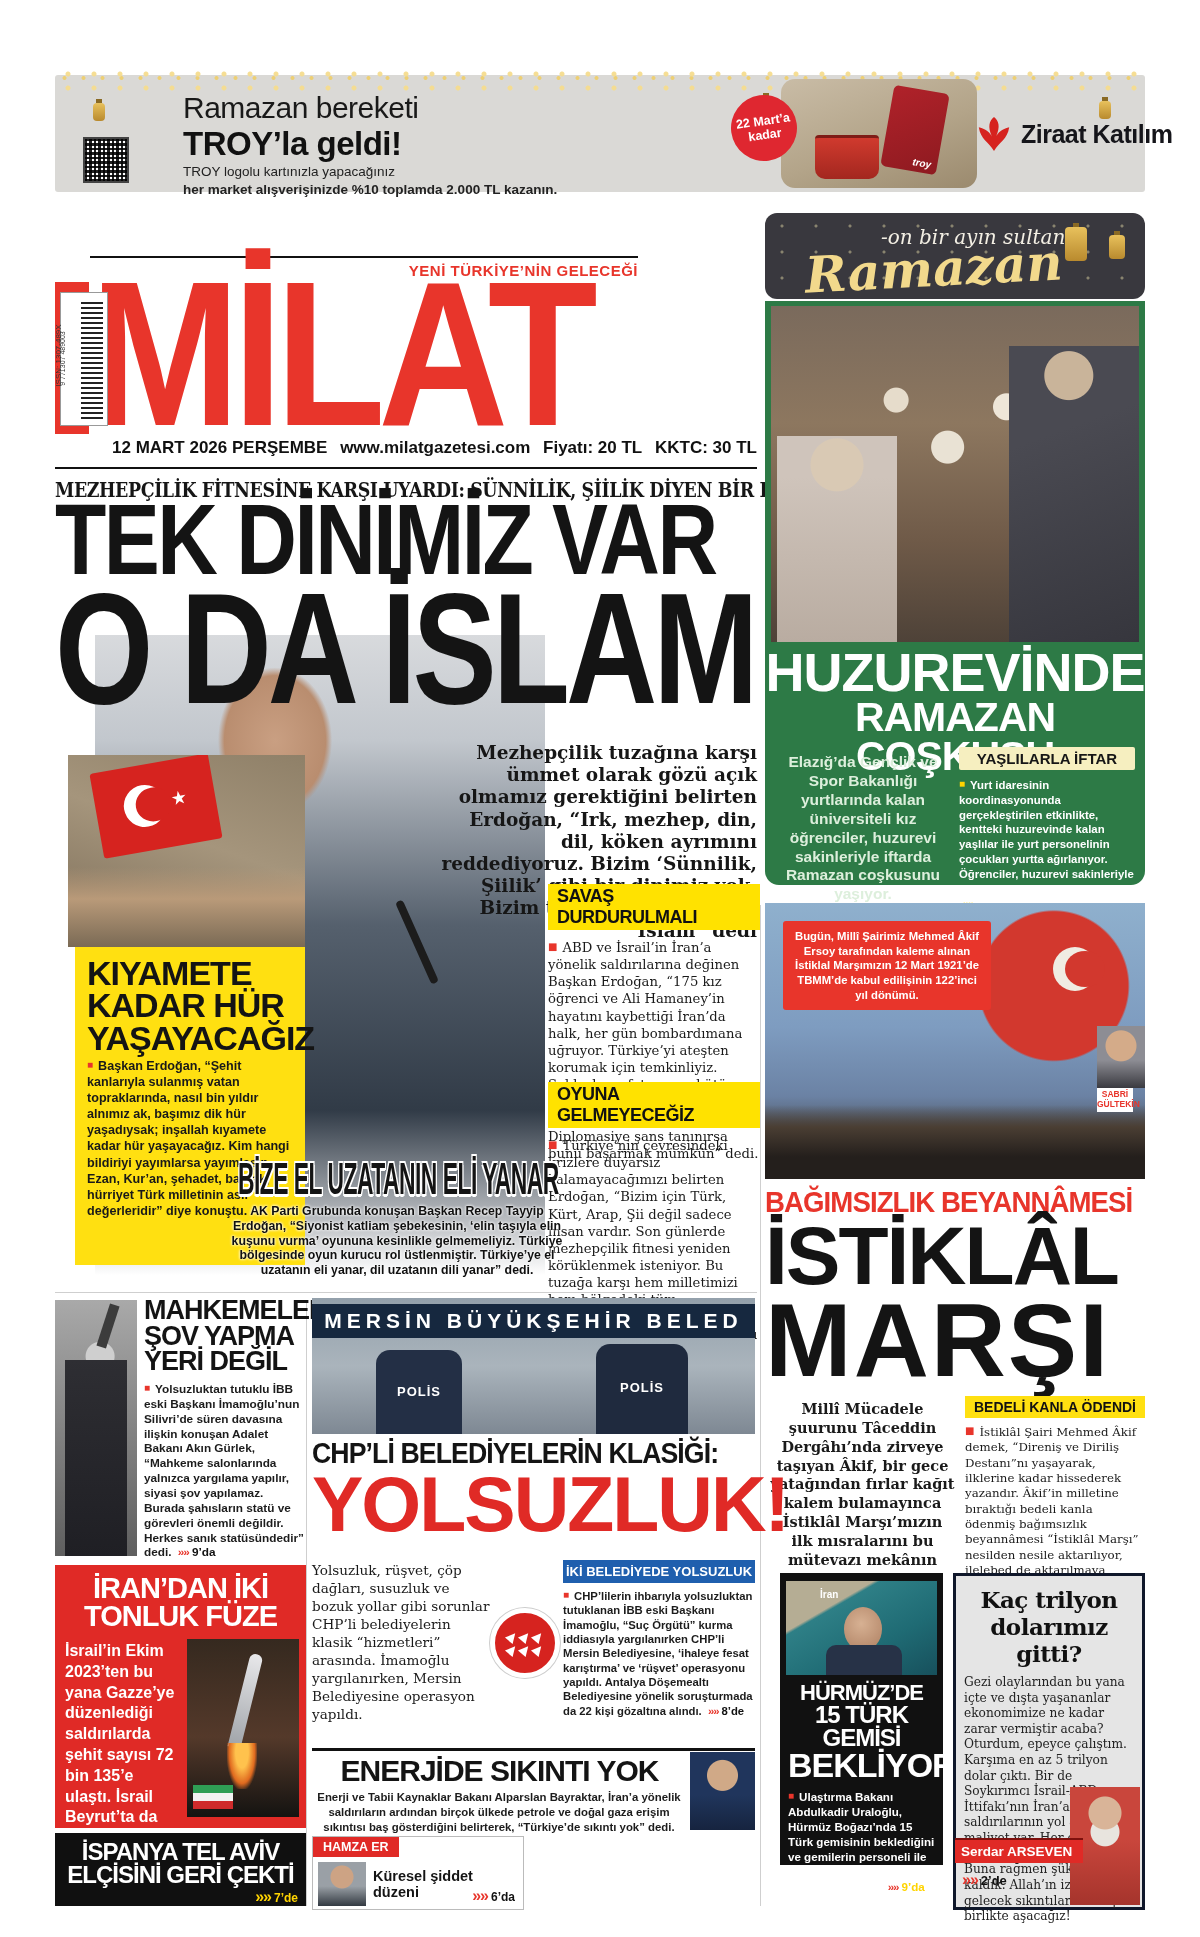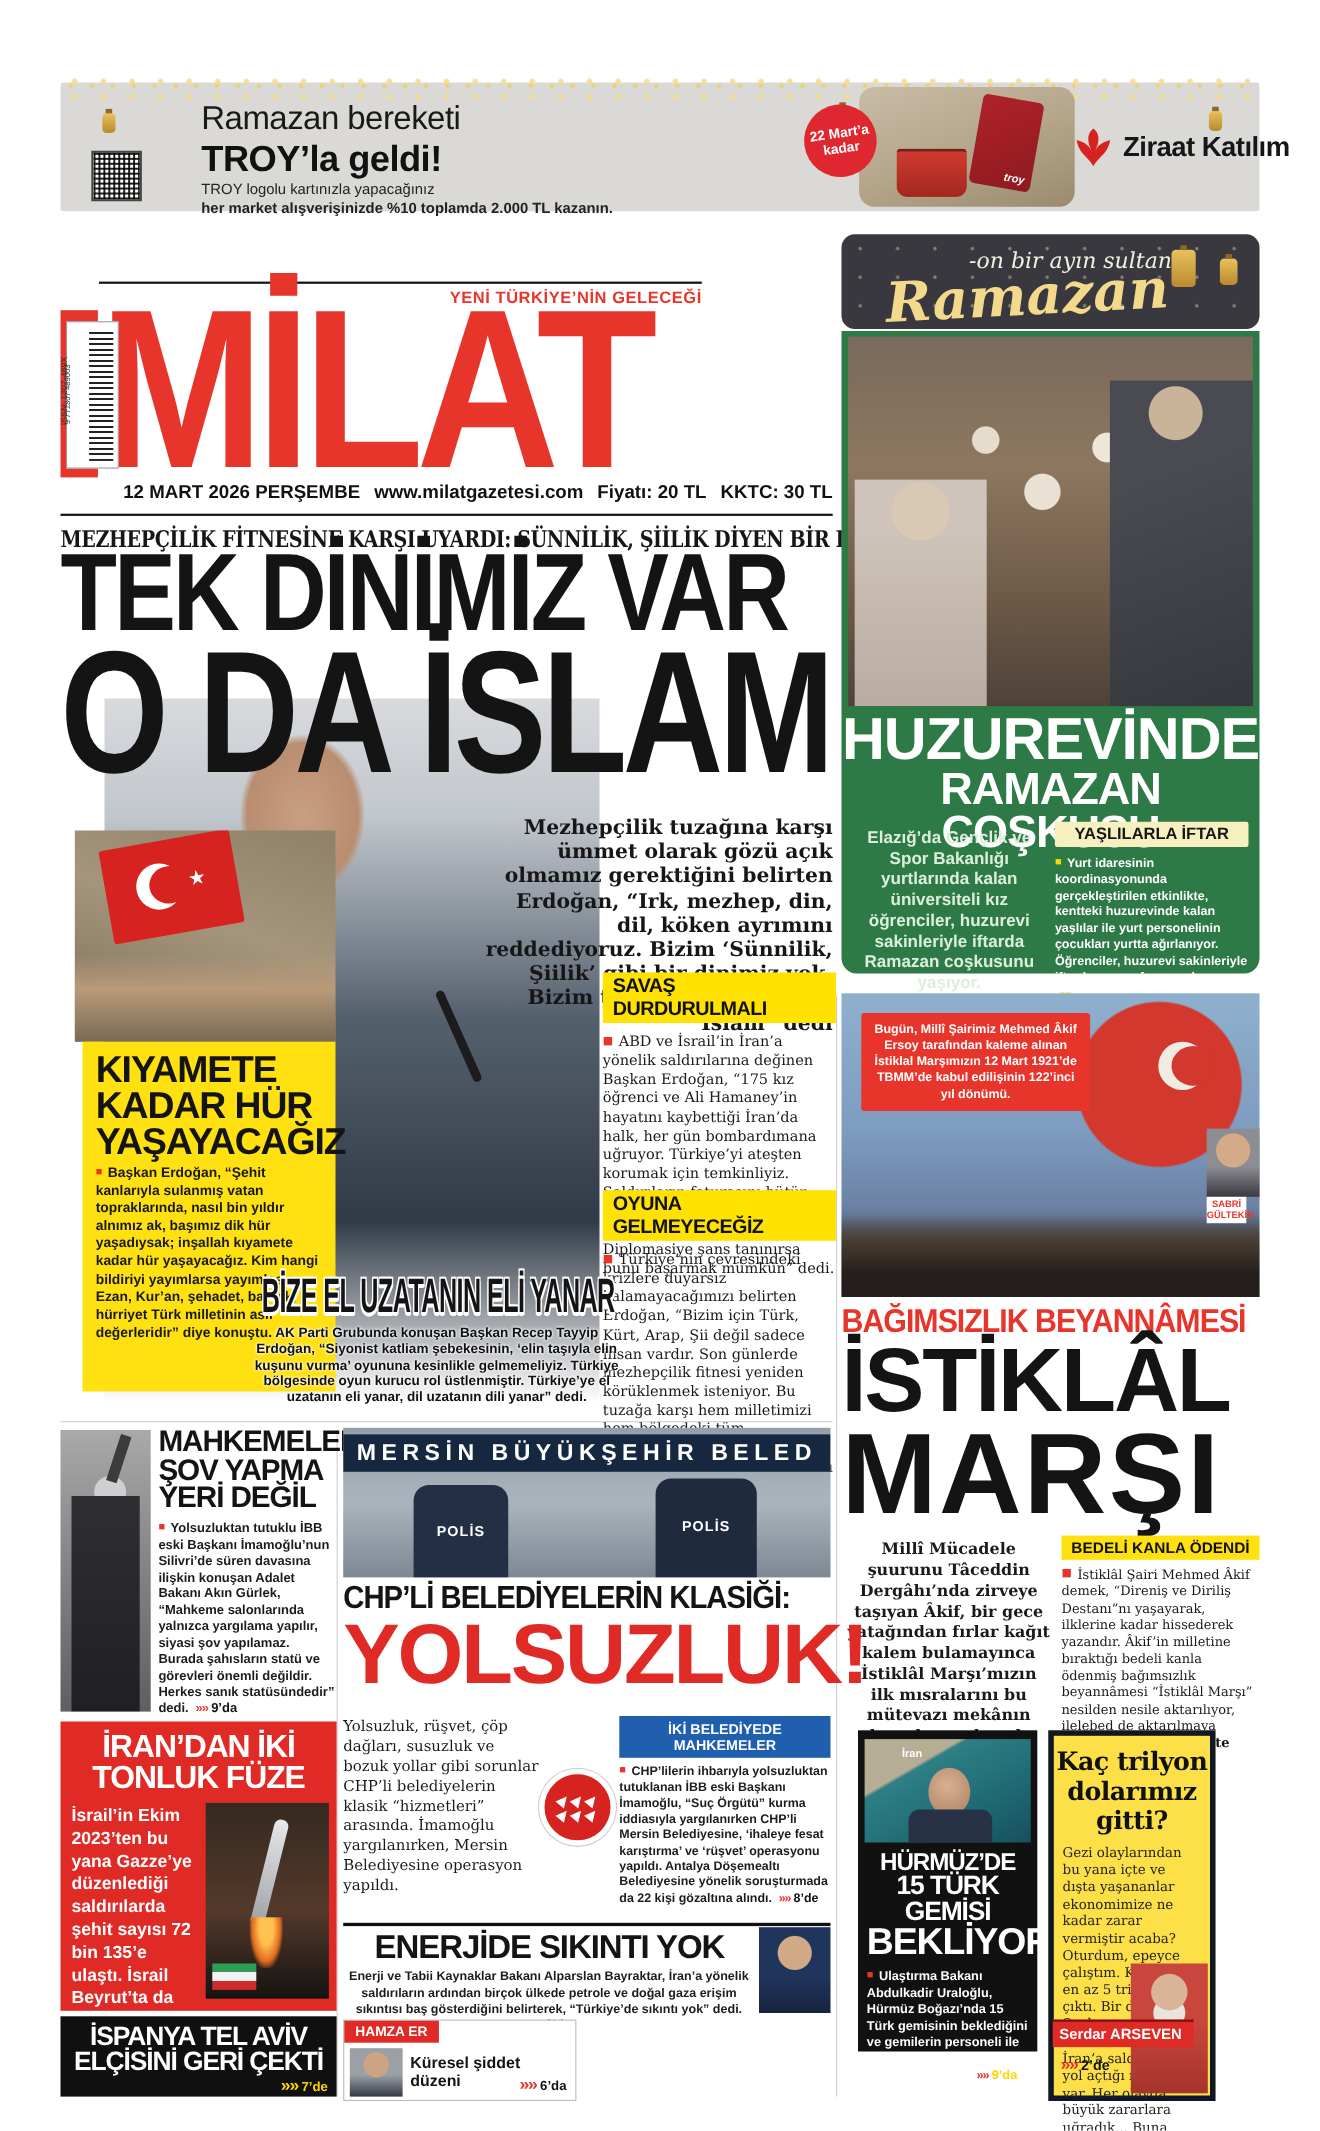--- a/index.html
+++ b/index.html
@@ -237,21 +237,21 @@
   <div class="abs nowrap hl" style="left:312px;top:1468px;font-size:77px;color:#e02a26;letter-spacing:-2px">YOLSUZLUK!</div>
   <div class="abs" style="left:490px;top:1608px;width:70px;height:70px;border-radius:50%;background:#d6231f;border:5px solid #fff;box-shadow:0 0 0 1px #ccc;display:flex;flex-wrap:wrap;justify-content:center;align-content:center;gap:3px;padding:6px">
     <span class="chp-arrow" style="border-bottom-color:#fff"></span>
       <span class="chp-arrow" style="border-bottom-color:#fff"></span>
       <span class="chp-arrow" style="border-bottom-color:#fff"></span>
     <span class="chp-arrow" style="border-bottom-color:#fff"></span>
       <span class="chp-arrow" style="border-bottom-color:#fff"></span>
       <span class="chp-arrow" style="border-bottom-color:#fff"></span>
   </div>
   <div class="abs" style="left:563px;top:1560px;width:192px">
-    <div class="center" style="background:#1f5fae;color:#fff;font-weight:900;font-size:13px;padding:4px 0">İKİ BELEDİYEDE MAHKEMELER</div>
+    <div class="center" style="background:#1f5fae;color:#fff;font-weight:900;font-size:13px;padding:4px 0">İKİ BELEDİYEDE YOLSUZLUK</div>
     <div style="margin-top:6px;font-size:11.3px;font-weight:700;line-height:1.27;color:#1c1c1c">
       <span class="bullet">■</span><span>CHP’lilerin ihbarıyla yolsuzluktan tutuklanan İBB eski Başkanı İmamoğlu, “Suç Örgütü” kurma iddiasıyla yargılanırken CHP’li Mersin Belediyesine, ‘ihaleye fesat karıştırma’ ve ‘rüşvet’ operasyonu yapıldı. Antalya Döşemealtı Belediyesine yönelik soruşturmada da 22 kişi gözaltına alındı.</span>
       <span class="arrows" style="margin-left:3px">»»</span><span class="ref">8’de</span>
     </div>
   </div>
 
   <div class="abs rule" style="left:312px;top:1748px;width:443px;height:3px"></div>
   <div class="abs center hl" style="left:312px;top:1757px;width:375px;font-size:30px">ENERJİDE SIKINTI YOK</div>
   <div class="abs" style="left:316px;top:1790px;width:366px;font-size:11.4px;font-weight:700;line-height:1.3;color:#1c1c1c;text-align:center">
     <span>Enerji ve Tabii Kaynaklar Bakanı Alparslan Bayraktar, İran’a yönelik saldırıların ardından birçok ülkede petrole ve doğal gaza erişim sıkıntısı baş gösterdiğini belirterek, “Türkiye’de sıkıntı yok” dedi.</span>
@@ -274,21 +274,21 @@
     </div>
     <div class="center hl" style="font-size:22px;color:#fff">HÜRMÜZ’DE</div>
     <div class="center hl" style="font-size:24px;color:#fff">15 TÜRK GEMİSİ</div>
     <div class="center hl" style="font-size:34px;color:#fff">BEKLİYOR</div>
     <div style="margin-top:7px;font-size:11.6px;font-weight:700;line-height:1.3;color:#fff">
       <span class="bullet">■</span><span>Ulaştırma Bakanı Abdulkadir Uraloğlu, Hürmüz Boğazı’nda 15 Türk gemisinin beklediğini ve gemilerin personeli ile iletişimde oldukları bilgisini paylaştı.</span>
       <span class="arrows" style="margin-left:3px">»»</span><span style="font-weight:900;color:#ffd400">9’da</span>
     </div>
   </div>
 
-  <div class="abs" style="left:953px;top:1573px;width:152px;height:337px;border:5px solid #0f172a;background:#fde047">
+  <div class="abs" style="left:953px;top:1573px;width:192px;height:337px;border:3px solid #0f172a;background:#e5e5e5">
     <div class="center serif" style="margin-top:10px;font-size:23px;font-weight:700;letter-spacing:-.5px">Kaç trilyon</div>
     <div class="center serif" style="font-size:23px;font-weight:700;letter-spacing:-.5px">dolarımız gitti?</div>
     <div class="serif" style="margin:8px 8px 0;font-size:12.2px;line-height:1.28;color:#222">Gezi olaylarından bu yana içte ve dışta yaşananlar ekonomimize ne kadar zarar vermiştir acaba? Oturdum, epeyce çalıştım. Karşıma en az 5 trilyon dolar çıktı. Bir de Soykırımcı İsrail-ABD İttifakı’nın İran’a saldırılarının yol açtığı maliyet var. Her olayda büyük zararlara uğradık... Buna rağmen şükür ayakta kaldık. Allah’ın izniyle gelecek sıkıntıları da hep birlikte aşacağız!</div>
     <div class="abs photo" style="right:2px;bottom:2px;width:70px;height:118px;background:radial-gradient(circle at 50% 22%,#d9b498 0 16px,rgba(0,0,0,0) 17px),radial-gradient(circle at 50% 38%,#e8e4de 0 14px,rgba(0,0,0,0) 15px),linear-gradient(#c9463c 45%,#a5342c)"></div>
     <div class="abs" style="left:-1px;bottom:44px;width:128px;background:#e02a26;color:#fff;font-weight:900;font-size:13.5px;padding:4px 6px;border-top:2px solid #7e100d">Serdar ARSEVEN</div>
     <div class="abs" style="left:6px;bottom:18px"><span class="arrows">»»</span><span class="ref" style="font-size:13px">2’de</span></div>
   </div>
 
 </div>
 

